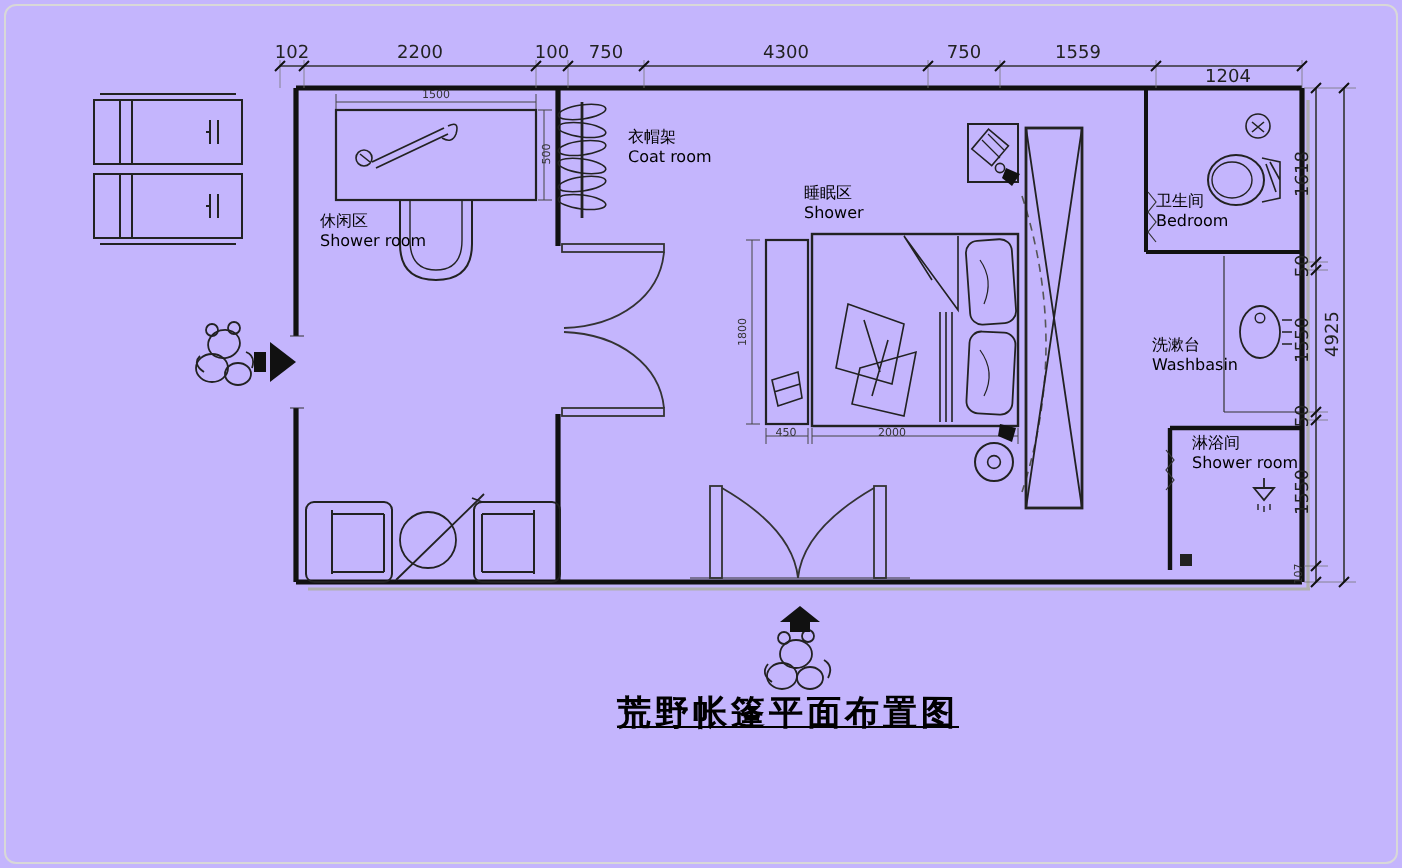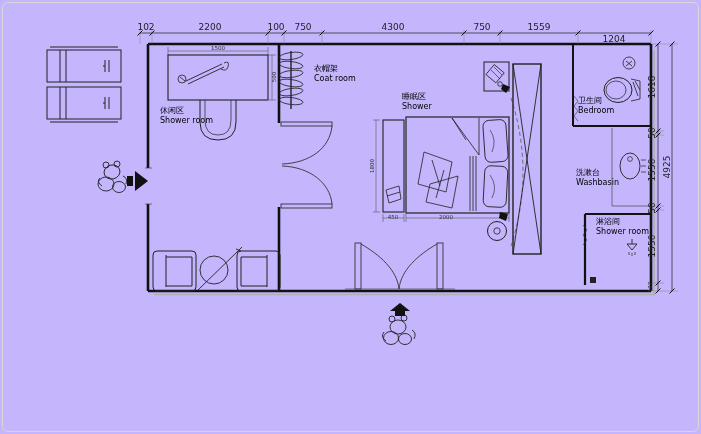--- a/index.html
+++ b/index.html
@@ -238,13 +238,14 @@
   </div>
   <div class="room-label" style="left:576px;top:168px">
     <div class="zh">洗漱台</div>
     <div class="en">Washbasin</div>
   </div>
   <div class="room-label" style="left:596px;top:217px">
     <div class="zh">淋浴间</div>
     <div class="en">Shower room</div>
   </div>
 
+  <div class="title">荒野帐篷平面布置图</div>
 </div>
 
 </body></html>

